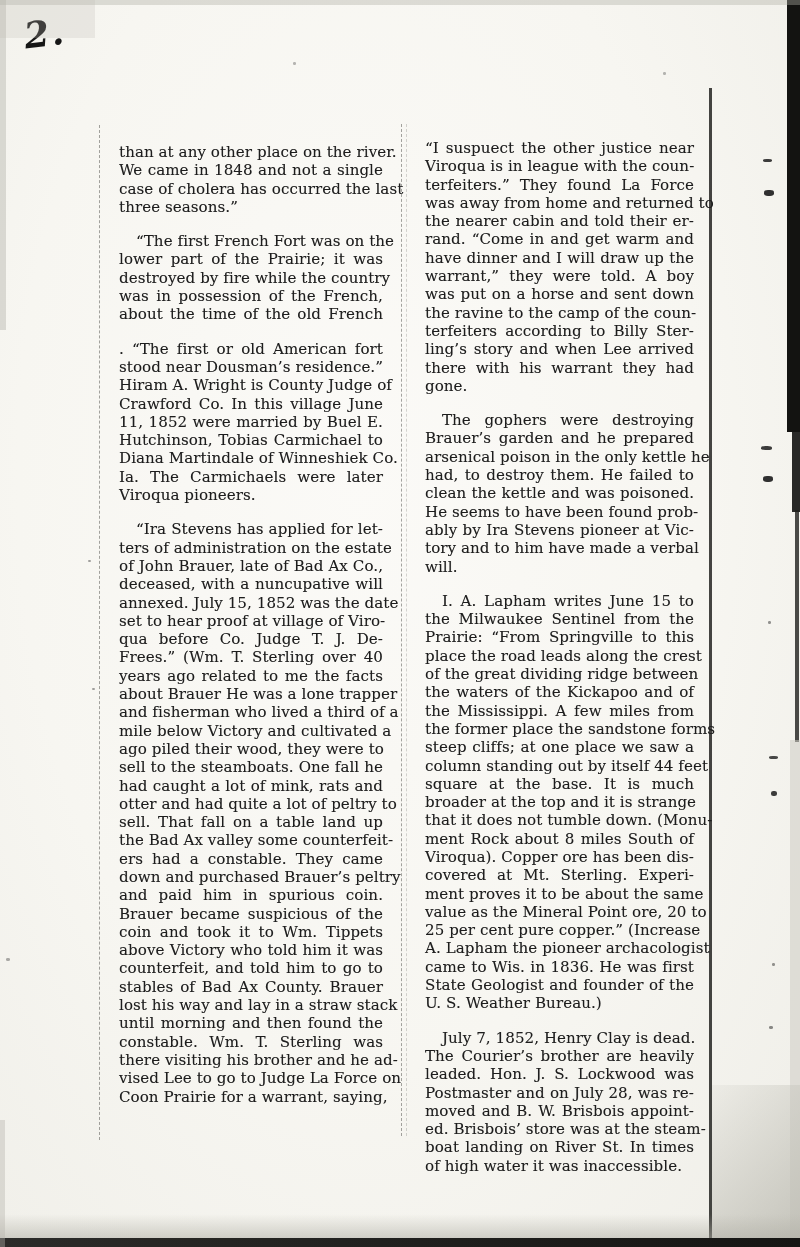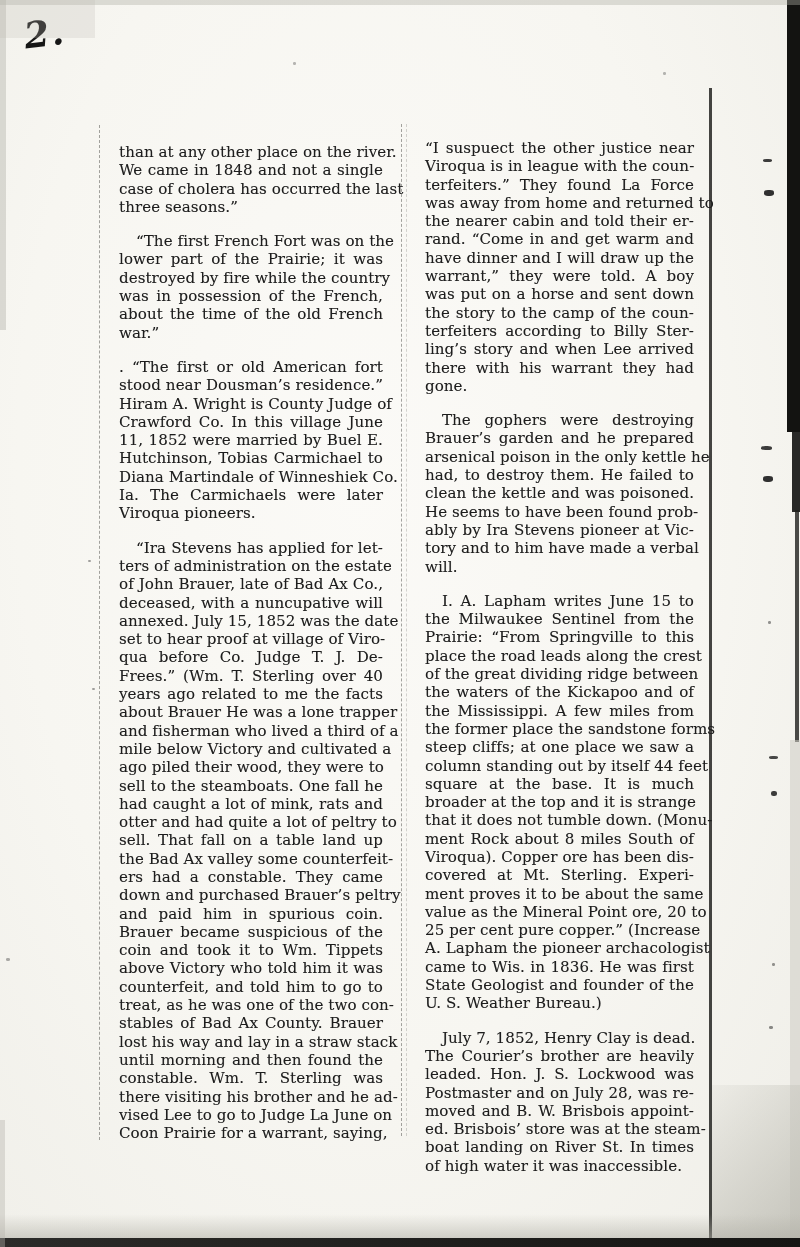--- a/index.html
+++ b/index.html
@@ -55,21 +55,20 @@
         <div class="tl">We came in 1848 and not a single</div>
         <div class="tl">case of cholera has occurred the last</div>
         <div class="tl last">three seasons.”</div>
       </div>
       <div class="para indent">
         <div class="tl">“The first French Fort was on the</div>
         <div class="tl">lower part of the Prairie; it was</div>
         <div class="tl">destroyed by fire while the country</div>
         <div class="tl">was in possession of the French,</div>
         <div class="tl">about the time of the old French</div>
-        <div class="tl last">war.”</div>
       </div>
       <div class="para">
         <div class="tl">. “The first or old American fort</div>
         <div class="tl">stood near Dousman’s residence.”</div>
         <div class="tl">Hiram A. Wright is County Judge of</div>
         <div class="tl">Crawford Co. In this village June</div>
         <div class="tl">11, 1852 were married by Buel E.</div>
         <div class="tl">Hutchinson, Tobias Carmichael to</div>
         <div class="tl">Diana Martindale of Winneshiek Co.</div>
         <div class="tl">Ia. The Carmichaels were later</div>
@@ -94,42 +93,41 @@
         <div class="tl">otter and had quite a lot of peltry to</div>
         <div class="tl">sell. That fall on a table land up</div>
         <div class="tl">the Bad Ax valley some counterfeit-</div>
         <div class="tl">ers had a constable. They came</div>
         <div class="tl">down and purchased Brauer’s peltry</div>
         <div class="tl">and paid him in spurious coin.</div>
         <div class="tl">Brauer became suspicious of the</div>
         <div class="tl">coin and took it to Wm. Tippets</div>
         <div class="tl">above Victory who told him it was</div>
         <div class="tl">counterfeit, and told him to go to</div>
-        <div class="tl">treat, as he was one of the two con-</div>
         <div class="tl">stables of Bad Ax County. Brauer</div>
         <div class="tl">lost his way and lay in a straw stack</div>
         <div class="tl">until morning and then found the</div>
         <div class="tl">constable. Wm. T. Sterling was</div>
         <div class="tl">there visiting his brother and he ad-</div>
-        <div class="tl">vised Lee to go to Judge La June on</div>
+        <div class="tl">vised Lee to go to Judge La Force on</div>
         <div class="tl last">Coon Prairie for a warrant, saying,</div>
       </div>
     </div>
   <div class="col col-right">
       <div class="para">
         <div class="tl">“I suspuect the other justice near</div>
         <div class="tl">Viroqua is in league with the coun-</div>
         <div class="tl">terfeiters.” They found La Force</div>
         <div class="tl">was away from home and returned to</div>
         <div class="tl">the nearer cabin and told their er-</div>
         <div class="tl">rand. “Come in and get warm and</div>
         <div class="tl">have dinner and I will draw up the</div>
         <div class="tl">warrant,” they were told. A boy</div>
         <div class="tl">was put on a horse and sent down</div>
-        <div class="tl">the story to the camp of the coun-</div>
+        <div class="tl">the ravine to the camp of the coun-</div>
         <div class="tl">terfeiters according to Billy Ster-</div>
         <div class="tl">ling’s story and when Lee arrived</div>
         <div class="tl">there with his warrant they had</div>
         <div class="tl last">gone.</div>
       </div>
       <div class="para indent gap">
         <div class="tl">The gophers were destroying</div>
         <div class="tl">Brauer’s garden and he prepared</div>
         <div class="tl">arsenical poison in the only kettle he</div>
         <div class="tl">had, to destroy them. He failed to</div>

